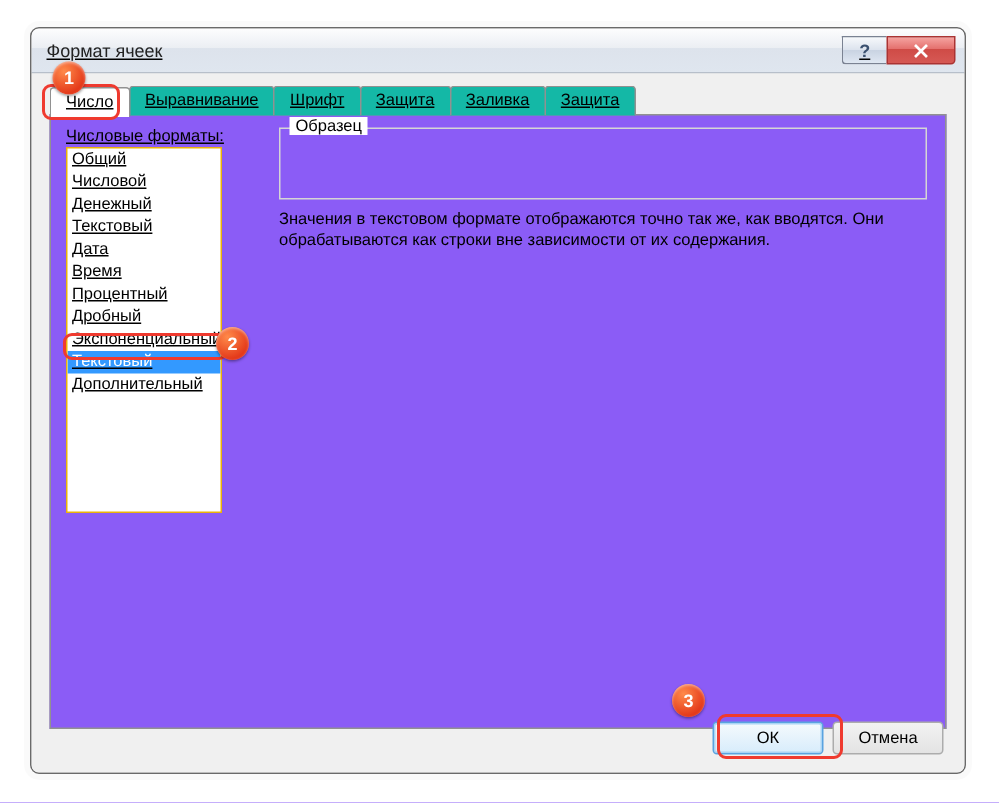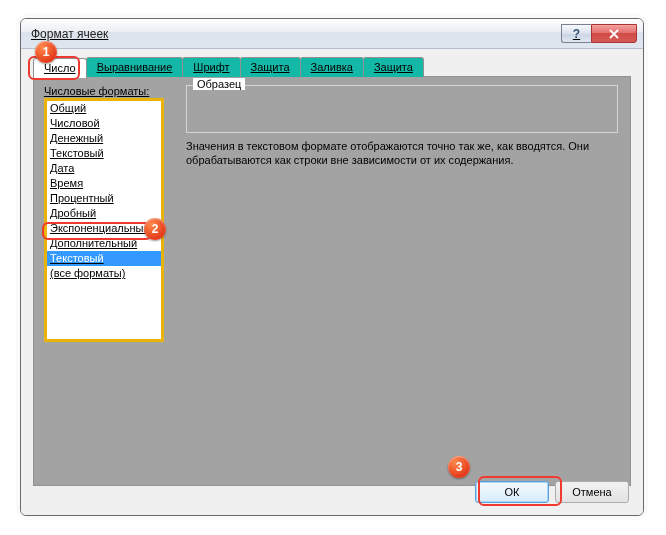--- a/index.html
+++ b/index.html
@@ -95,34 +95,34 @@
     }
     .tab.active {
       background: #fff;
       z-index: 3;
       border-color: #919191;
       top: 1px;
       padding-bottom: 4px;
     }
     .tab-content {
       border: 1px solid #919191;
-      background: #a3a3a3;
+      background: #8b5cf6;
       margin-top: -1px;
       height: 410px;
       padding: 8px 10px;
       position: relative;
     }
     .formats-label {
       font-size: 11px;
       color: #000;
       margin-bottom: 1px;
     }
     .listbox {
-      border: 3px solid #eab308;
-      width: 120px;
+      border: 1px solid #eab308;
+      width: 104px;
       height: 244px;
       background: #fff;
       overflow: hidden;
     }
     .list-item {
       padding: 0 3px;
       line-height: 15px;
       font-size: 11px;
       white-space: nowrap;
     }
@@ -244,23 +244,22 @@
       <div class="listbox">
         <div class="list-item">Общий</div>
         <div class="list-item">Числовой</div>
         <div class="list-item">Денежный</div>
         <div class="list-item">Текстовый</div>
         <div class="list-item">Дата</div>
         <div class="list-item">Время</div>
         <div class="list-item">Процентный</div>
         <div class="list-item">Дробный</div>
         <div class="list-item">Экспоненциальный</div>
+        <div class="list-item selected">Текстовый</div>
         <div class="list-item">Дополнительный</div>
-        <div class="list-item selected">Текстовый</div>
-        <div class="list-item">(все форматы)</div>
       </div>
 
       <div class="sample-group">
         <div class="sample-fieldset">
           <div class="sample-legend">Образец</div>
         </div>
       </div>
 
       <div class="description">Значения в текстовом формате отображаются точно так же, как вводятся. Они обрабатываются как строки вне зависимости от их содержания.</div>
     </div>

